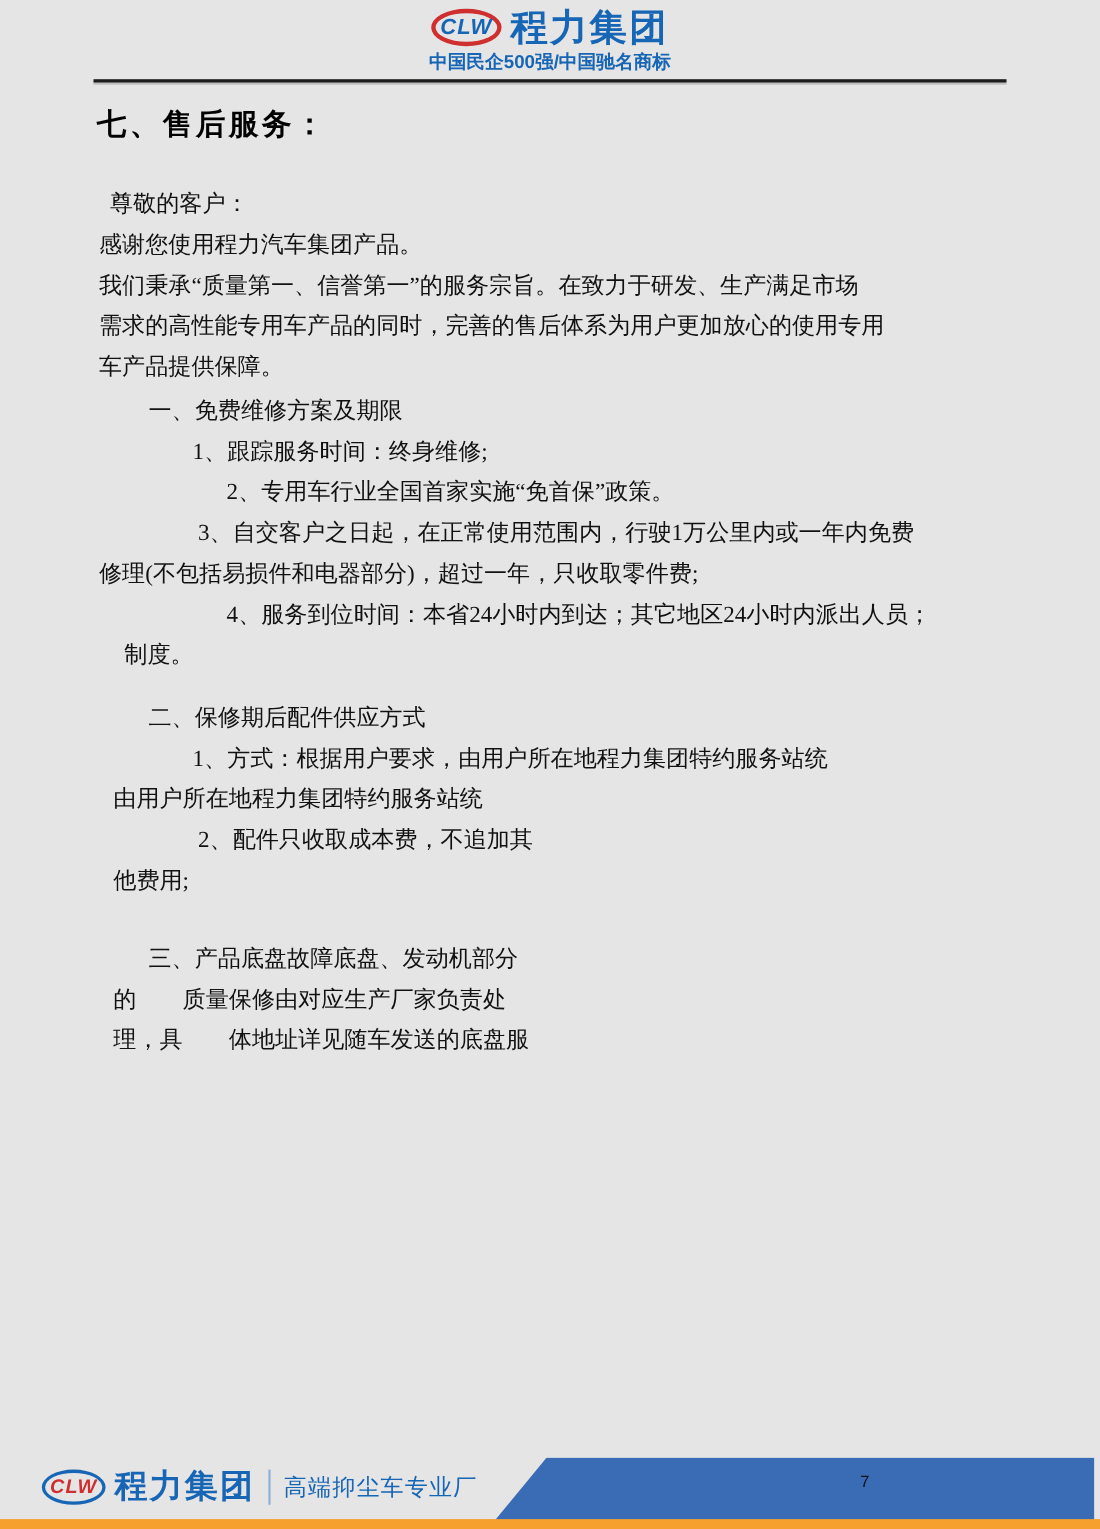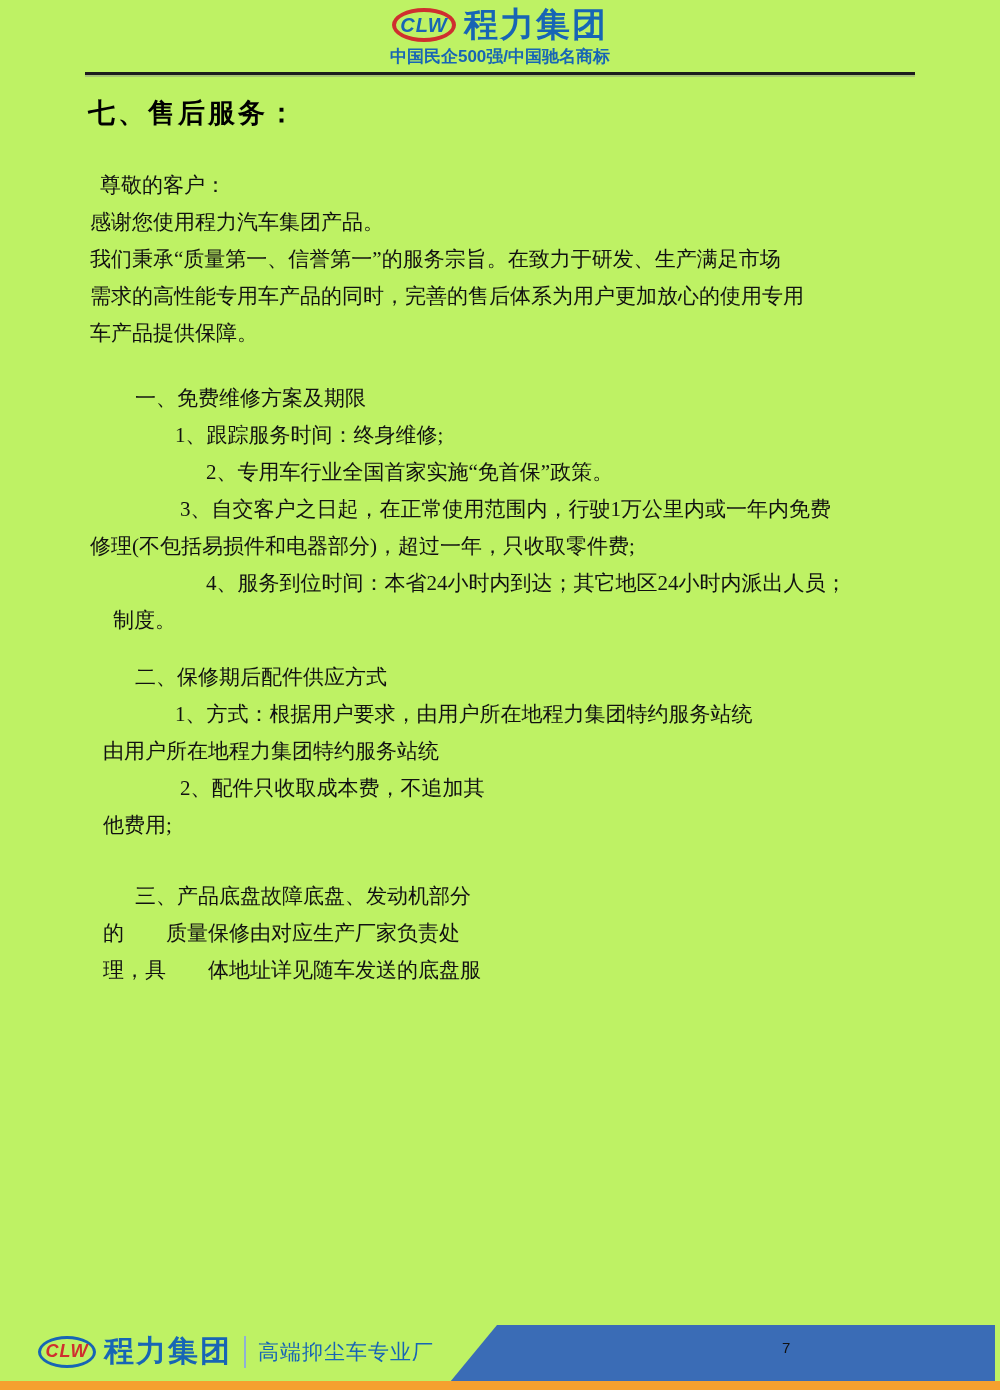--- a/index.html
+++ b/index.html
@@ -1,16 +1,16 @@
 <!DOCTYPE html>
 <html><head>
 <meta charset="utf-8">
 <style>
   html,body{margin:0;padding:0;background:#fff;}
-  .page{position:relative;width:1000px;height:1390px;background:#bef264;overflow:hidden;
+  .page{position:relative;width:1000px;height:1390px;background:#e5e5e5;overflow:hidden;
         font-family:"Liberation Serif","DejaVu Serif",serif;color:#111;}
 
   
   header{text-align:center;padding-top:6px;}
   .logo-row{display:flex;justify-content:center;align-items:center;gap:8px;height:38px;}
   .oval{display:inline-flex;align-items:center;justify-content:center;border-radius:50%;box-sizing:border-box;}
   .oval-red{width:64px;height:34px;border:4px solid #cf2f2f;}
   .clw{font-family:"Liberation Sans",sans-serif;font-weight:800;font-style:italic;letter-spacing:1px;}
   .clw-blue{color:#1765b5;font-size:20px;}
   .brand{font-family:"Liberation Sans",sans-serif;font-weight:bold;color:#1765b5;font-size:34px;letter-spacing:2px;}
@@ -19,21 +19,21 @@
 
   
   h1{margin:20px 0 0 88px;font-family:"Liberation Sans",sans-serif;font-size:27px;font-weight:bold;
      color:#000;letter-spacing:3px;}
 
   
   main{padding:36px 85px 0 90px;}
   .L{margin:0;font-size:21px;line-height:37px;height:37px;}
   .i0{margin-left:0}.i10{margin-left:10px}.i13{margin-left:13px}.i23{margin-left:23px}
   .i45{margin-left:45px}.i55{}.i85{margin-left:85px}.i88{margin-left:116px}.i90{margin-left:90px}
-  .g16{margin-top:28px}.g20{margin-top:20px}.g34{margin-top:34px}
+  .g16{margin-top:3px}.g20{margin-top:20px}.g34{margin-top:34px}
 
   
   .f-logo{position:absolute;left:38px;top:1331px;display:flex;align-items:center;gap:8px;}
   .oval-blue{width:58px;height:32px;border:3px solid #1765b5;}
   .clw-red{color:#cf2f2f;font-size:18px;}
   .f-brand{font-family:"Liberation Sans",sans-serif;font-weight:bold;color:#1765b5;font-size:30px;letter-spacing:2px;}
   .f-div{width:2px;height:32px;background:#8fb0d6;margin:0 4px;}
   .f-slogan{font-family:"Liberation Sans",sans-serif;font-weight:normal;color:#1765b5;font-size:21px;letter-spacing:1px;}
   .band{position:absolute;left:450px;top:1325px;width:545px;height:57px;background:#3a6cb6;
         clip-path:polygon(47px 0, 100% 0, 100% 100%, 0 100%);}

